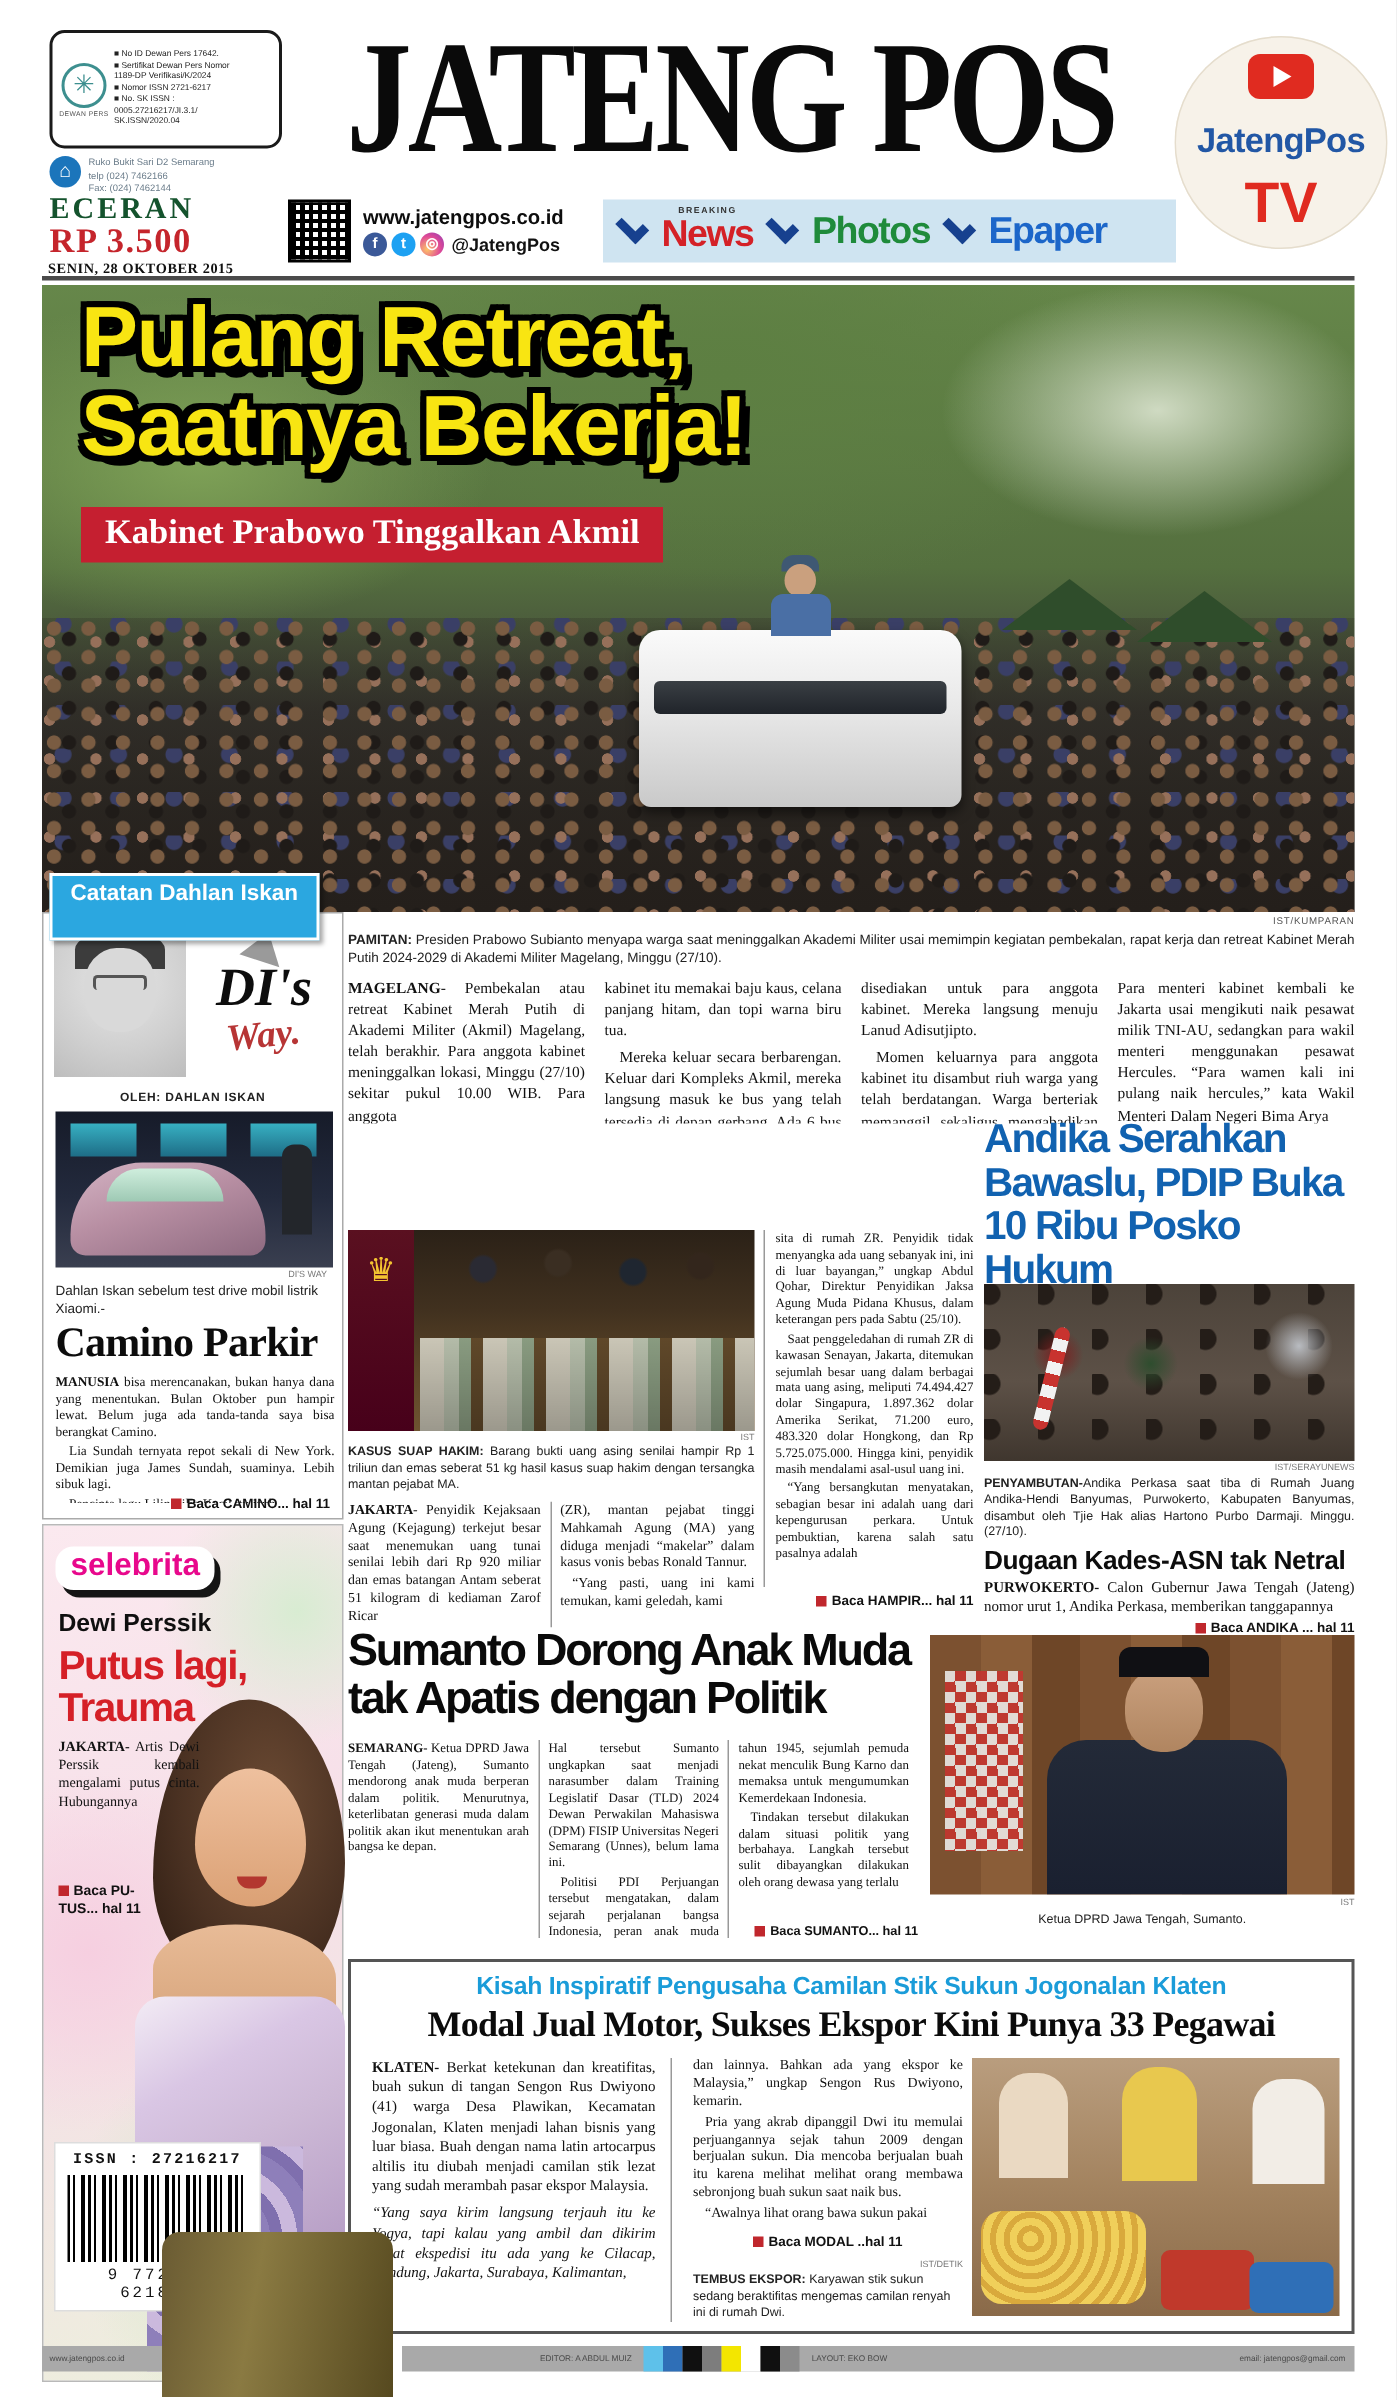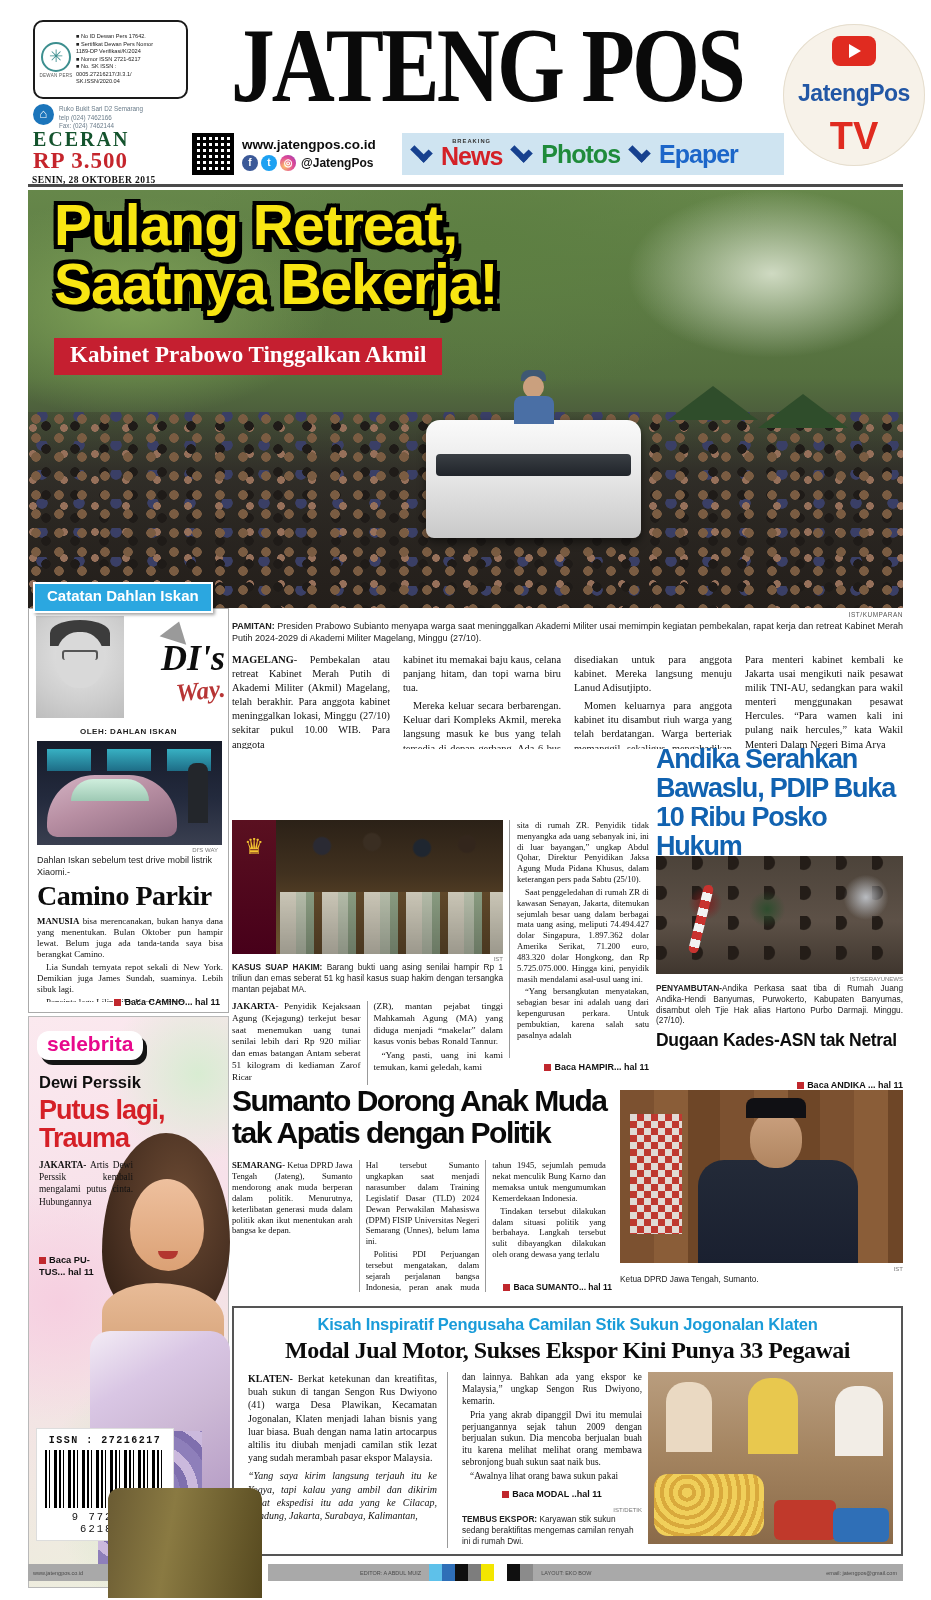--- a/index.html
+++ b/index.html
@@ -86,39 +86,39 @@
   .president .head { position:absolute; left:9px; top:10px; width:21px; height:22px; background:#caa07e; border-radius:50%; }
   .president .cap  { position:absolute; left:7px; top:4px; width:25px; height:11px; background:#3f5873; border-radius:8px 8px 0 0; }
   .president .torso{ position:absolute; left:0; top:30px; width:40px; height:28px; background:#4a6fa5; border-radius:8px 8px 0 0; }
   .lead-headline { position:absolute; left:26px; top:6px; font-size:57px; line-height:1.04; font-weight:bold;
       letter-spacing:-1px; color:#f8e512;
       text-shadow:-4px -4px 0 #000,4px -4px 0 #000,-4px 4px 0 #000,4px 4px 0 #000,0 -4px 0 #000,0 4px 0 #000,
                   -4px 0 0 #000,4px 0 0 #000,7px 7px 0 #000; }
   .lead-banner { position:absolute; left:26px; top:148px; background:#c51f30; color:#fff; padding:4px 16px 7px;
       font-family:"Liberation Serif",serif; font-weight:bold; font-size:23px; }
   .catatan-label { left:33px; top:582px; background:#2ba7e0; color:#fff; font-size:15px; font-weight:bold;
-      padding:3px 12px 7px; border:2px solid #fff; box-shadow:2px 2px 3px rgba(0,0,0,.35); z-index:3; }
+      padding:3px 12px 21px; border:2px solid #fff; box-shadow:2px 2px 3px rgba(0,0,0,.35); z-index:3; }
 
   
   .lead-credit { left:603px; top:611px; width:300px; text-align:right; font-size:6.5px; color:#555; letter-spacing:.5px; }
   .lead-caption { left:232px; top:620px; width:671px; font-size:9px; line-height:1.35; color:#222; }
   .lead-cols { left:232px; top:653px; width:671px; height:96px; display:flex; gap:13px; overflow:hidden;
       font-family:"Liberation Serif",serif; font-size:10.3px; line-height:1.37; text-align:justify; }
   .lead-cols .col { flex:1; }
   .lead-cols p + p { margin-top:4px; text-indent:10px; }
 
   
   .dahlan-box { left:28px; top:608px; width:201px; height:405px; border:1px solid #aaa; background:#fff; z-index:2; }
   .portrait { position:absolute; left:7px; top:7px; width:88px; height:102px;
       background:radial-gradient(circle at 50% 38%, #e6e6e6 0%, #cfcfcf 60%, #bdbdbd 100%); overflow:hidden; }
   .portrait .hair { position:absolute; left:14px; top:4px; width:60px; height:26px; background:#3c3c3c; border-radius:50% 50% 0 0; }
   .portrait .face { position:absolute; left:20px; top:16px; width:48px; height:56px; background:#d9d9d9; border-radius:45%; }
   .portrait .glasses { position:absolute; left:26px; top:34px; width:36px; height:10px;
       border-top:2px solid #555; border-left:2px solid #555; border-right:2px solid #555; border-radius:3px; }
-  .di-logo { position:absolute; left:98px; top:12px; width:98px; text-align:right; }
+  .di-logo { position:absolute; left:98px; top:12px; width:98px; text-align:center; }
   .di-spike { width:0; height:0; margin:0 auto; border-left:14px solid transparent; border-right:14px solid transparent;
       border-bottom:20px solid #9a9a9a; transform:rotate(18deg); }
   .di-main { font-family:"Liberation Serif",serif; font-style:italic; font-weight:bold; font-size:36px; color:#0d0d0d; line-height:.95; }
   .di-way { font-family:"Liberation Serif",serif; font-style:italic; font-weight:bold; font-size:25px; color:#b73535;
       transform:rotate(-6deg); display:inline-block; margin-top:2px; }
   .oleh { position:absolute; left:0; right:0; top:118px; text-align:center; font-size:8px; font-weight:bold;
       letter-spacing:.5px; color:#222; }
   .car-photo { position:absolute; left:8px; top:132px; width:185px; height:104px; overflow:hidden;
       background:linear-gradient(180deg,#161b29 0%,#232a3d 55%,#3a3f50 100%); }
   .car-photo .screen { position:absolute; top:8px; width:44px; height:22px; background:linear-gradient(#3fd5e8,#1e7f9b); opacity:.8; }
@@ -196,21 +196,21 @@
   .sumanto-photo { left:620px; top:1090px; width:283px; height:173px; overflow:hidden;
       background:repeating-linear-gradient(90deg,#7c5130 0 34px,#8a5d38 34px 68px,#6e4627 68px 100px); }
   .sumanto-photo .check { position:absolute; left:10px; top:24px; width:52px; height:120px;
       background:repeating-conic-gradient(#c8332f 0 25%, #f1f1f1 0 50%) 0 0/14px 14px; opacity:.85; }
   .sumanto-photo .torso { position:absolute; left:78px; top:70px; width:160px; height:103px;
       background:linear-gradient(#232a38,#1a2030); border-radius:26px 26px 0 0; }
   .sumanto-photo .face { position:absolute; left:130px; top:22px; width:52px; height:56px;
       background:linear-gradient(#caa07e,#b08560); border-radius:46%; }
   .sumanto-photo .peci { position:absolute; left:126px; top:8px; width:60px; height:20px; background:#101014; border-radius:8px 8px 0 0; }
   .sumanto-credit { left:620px; top:1266px; width:283px; text-align:right; font-size:6px; color:#777; }
-  .sumanto-caption { left:620px; top:1274px; width:283px; font-size:8.3px; color:#222; }
+  .sumanto-caption { left:620px; top:1274px; width:283px; font-size:8.3px; color:#222;text-align:center; }
 
   
   .modal-box { left:232px; top:1306px; width:671px; height:250px; border:2px solid #555; background:#fff; z-index:1; }
   .modal-kicker { position:absolute; left:0; right:0; top:7px; text-align:center; font-size:16.5px; font-weight:bold;
       color:#1a9cd9; letter-spacing:-.2px; }
   .modal-h { position:absolute; left:0; right:0; top:29px; text-align:center; font-family:"Liberation Serif",serif;
       font-weight:bold; font-size:24px; letter-spacing:-.5px; color:#0b0b0b; }
   .modal-c1 { position:absolute; left:14px; top:64px; width:200px; height:176px; overflow:hidden; border-right:1px solid #999;
       padding-right:10px; font-family:"Liberation Serif",serif; font-size:10px; line-height:1.32; text-align:justify; }
   .modal-c1 p + p { margin-top:5px; font-style:italic; }
@@ -427,20 +427,21 @@
   </div>
   <div class="abs hampir-baca baca"><span class="sq"></span><span>Baca HAMPIR... hal 11</span></div>
 
   <div class="abs andika-h">Andika Serahkan Bawaslu, PDIP Buka 10 Ribu Posko Hukum</div>
   <div class="abs andika-photo">
     <div class="garland"></div>
   </div>
   <div class="abs andika-credit">IST/SERAYUNEWS</div>
   <p class="abs andika-caption just"><b>PENYAMBUTAN-</b><span>Andika Perkasa saat tiba di Rumah Juang Andika-Hendi Banyumas, Purwokerto, Kabupaten Banyumas, disambut oleh Tjie Hak alias Hartono Purbo Darmaji. Minggu. (27/10).</span></p>
   <div class="abs andika-sub">Dugaan Kades-ASN tak Netral</div>
+  <p class="abs andika-body"><b>PURWOKERTO-</b> <span>Calon Gubernur Jawa Tengah (Jateng) nomor urut 1, Andika Perkasa, memberikan tanggapannya</span></p>
   <div class="abs andika-baca baca"><span class="sq"></span><span>Baca ANDIKA ... hal 11</span></div>
 
   <div class="abs selebrita-box">
     <div class="dewi">
       <div class="hair"></div>
       <div class="face"></div>
       <div class="lips"></div>
       <div class="shoulder"></div>
       <div class="dress"></div>
       <div class="tiedye"></div>

